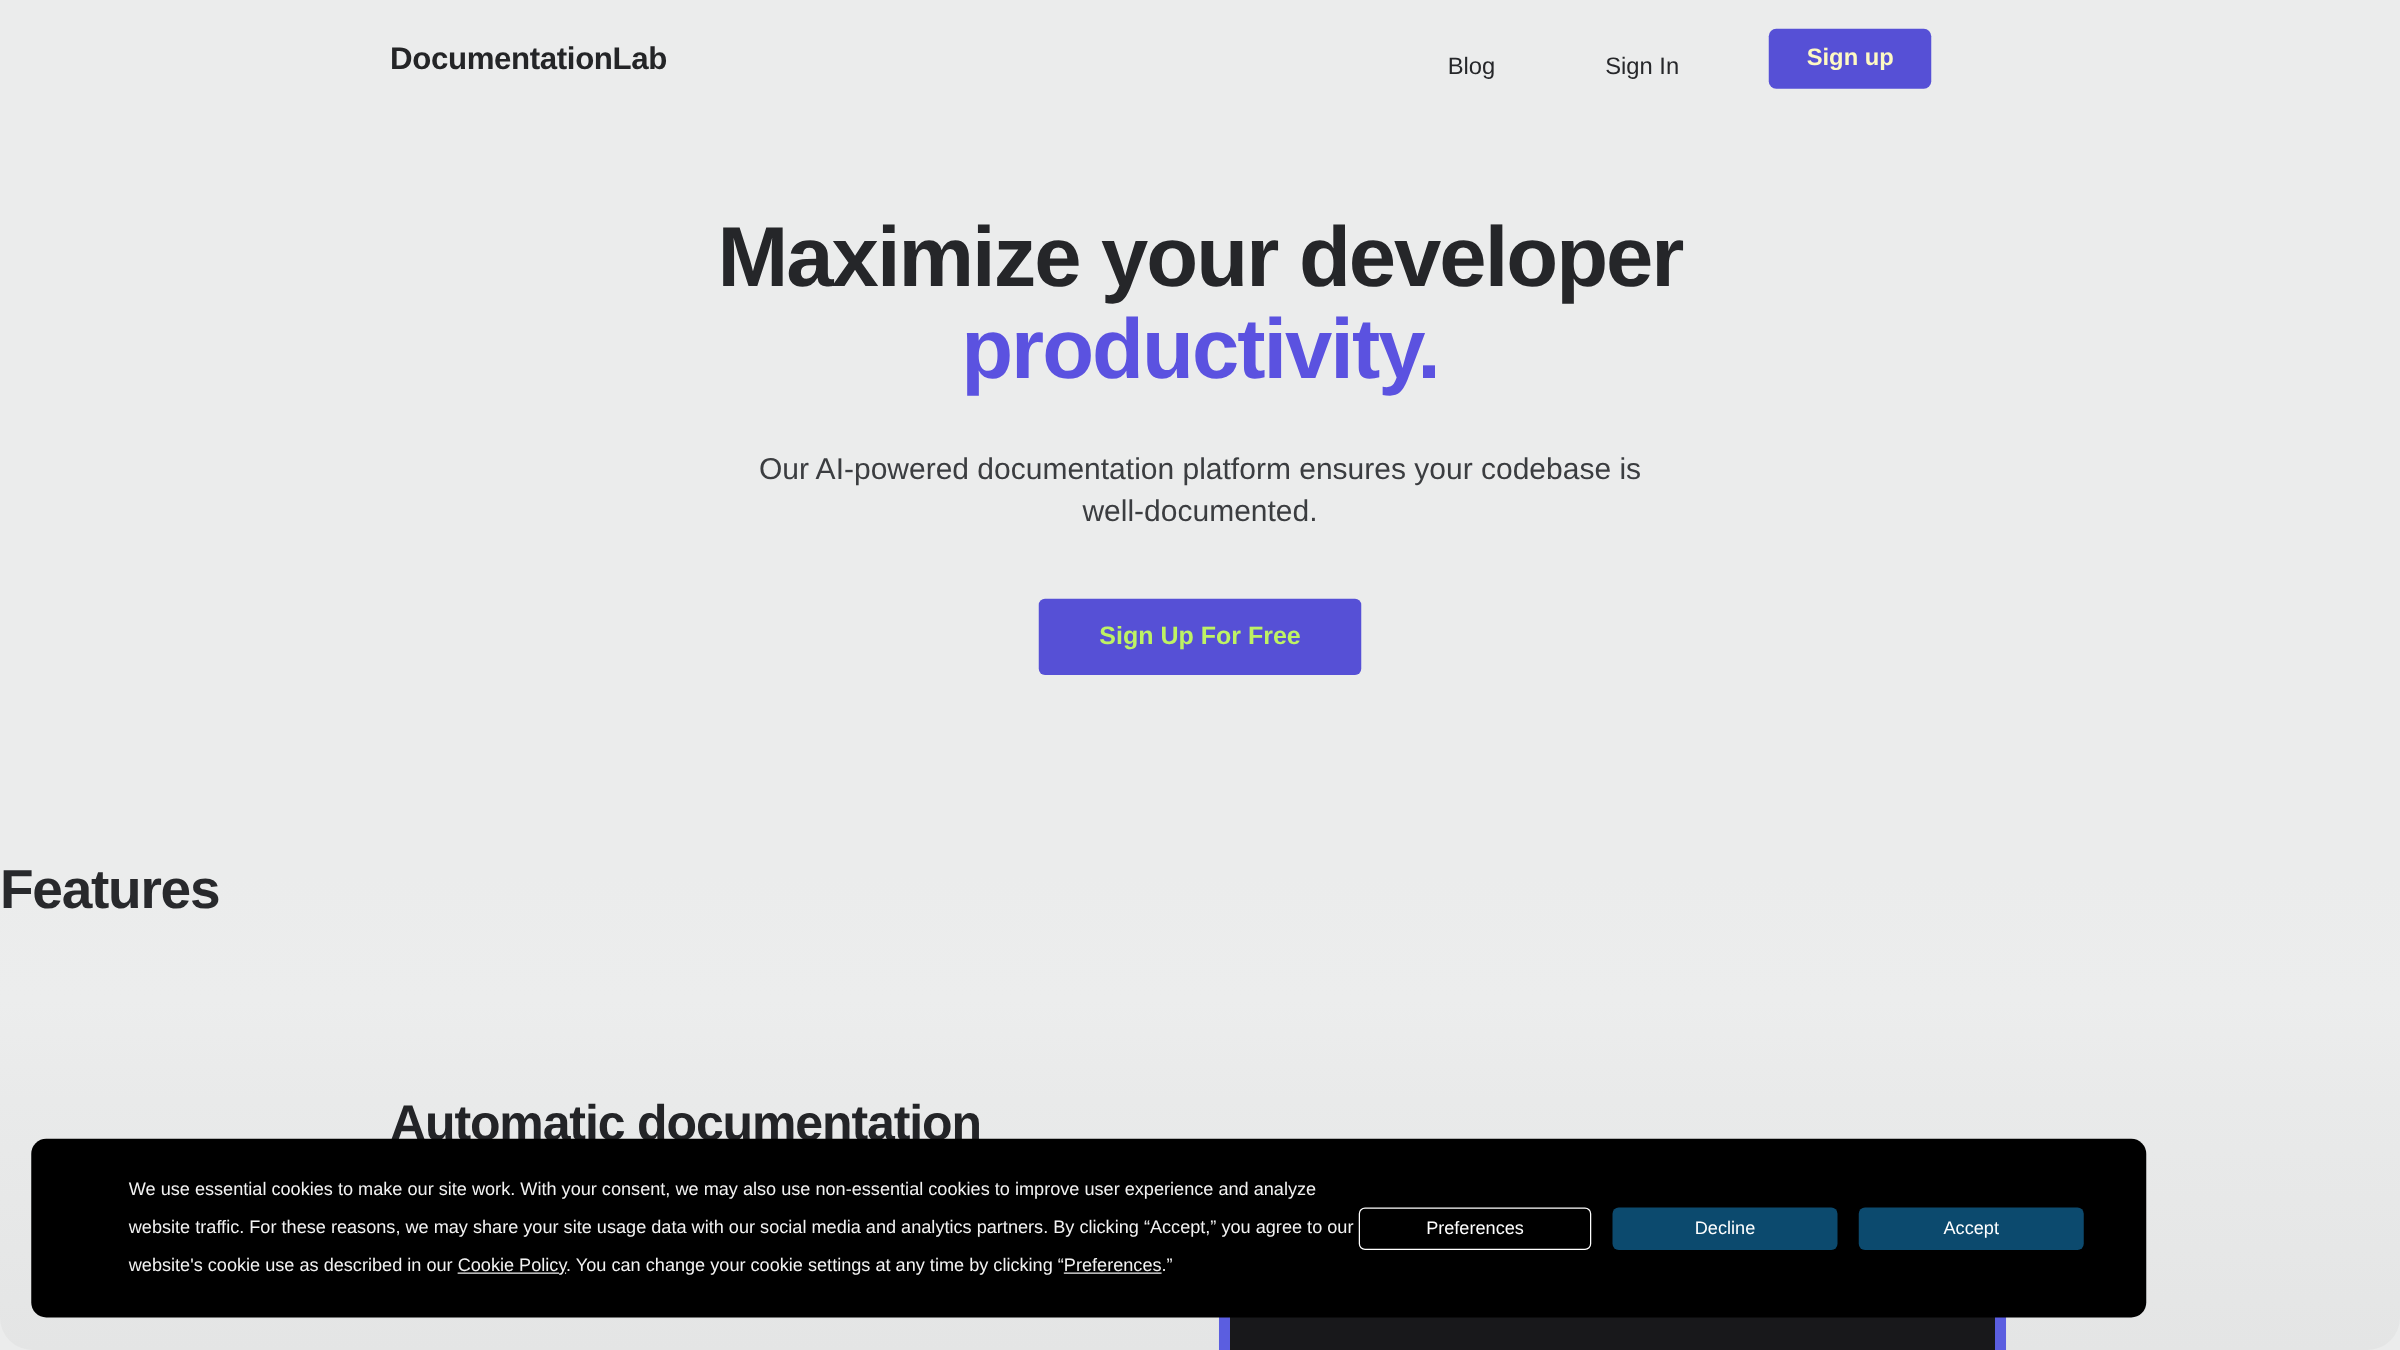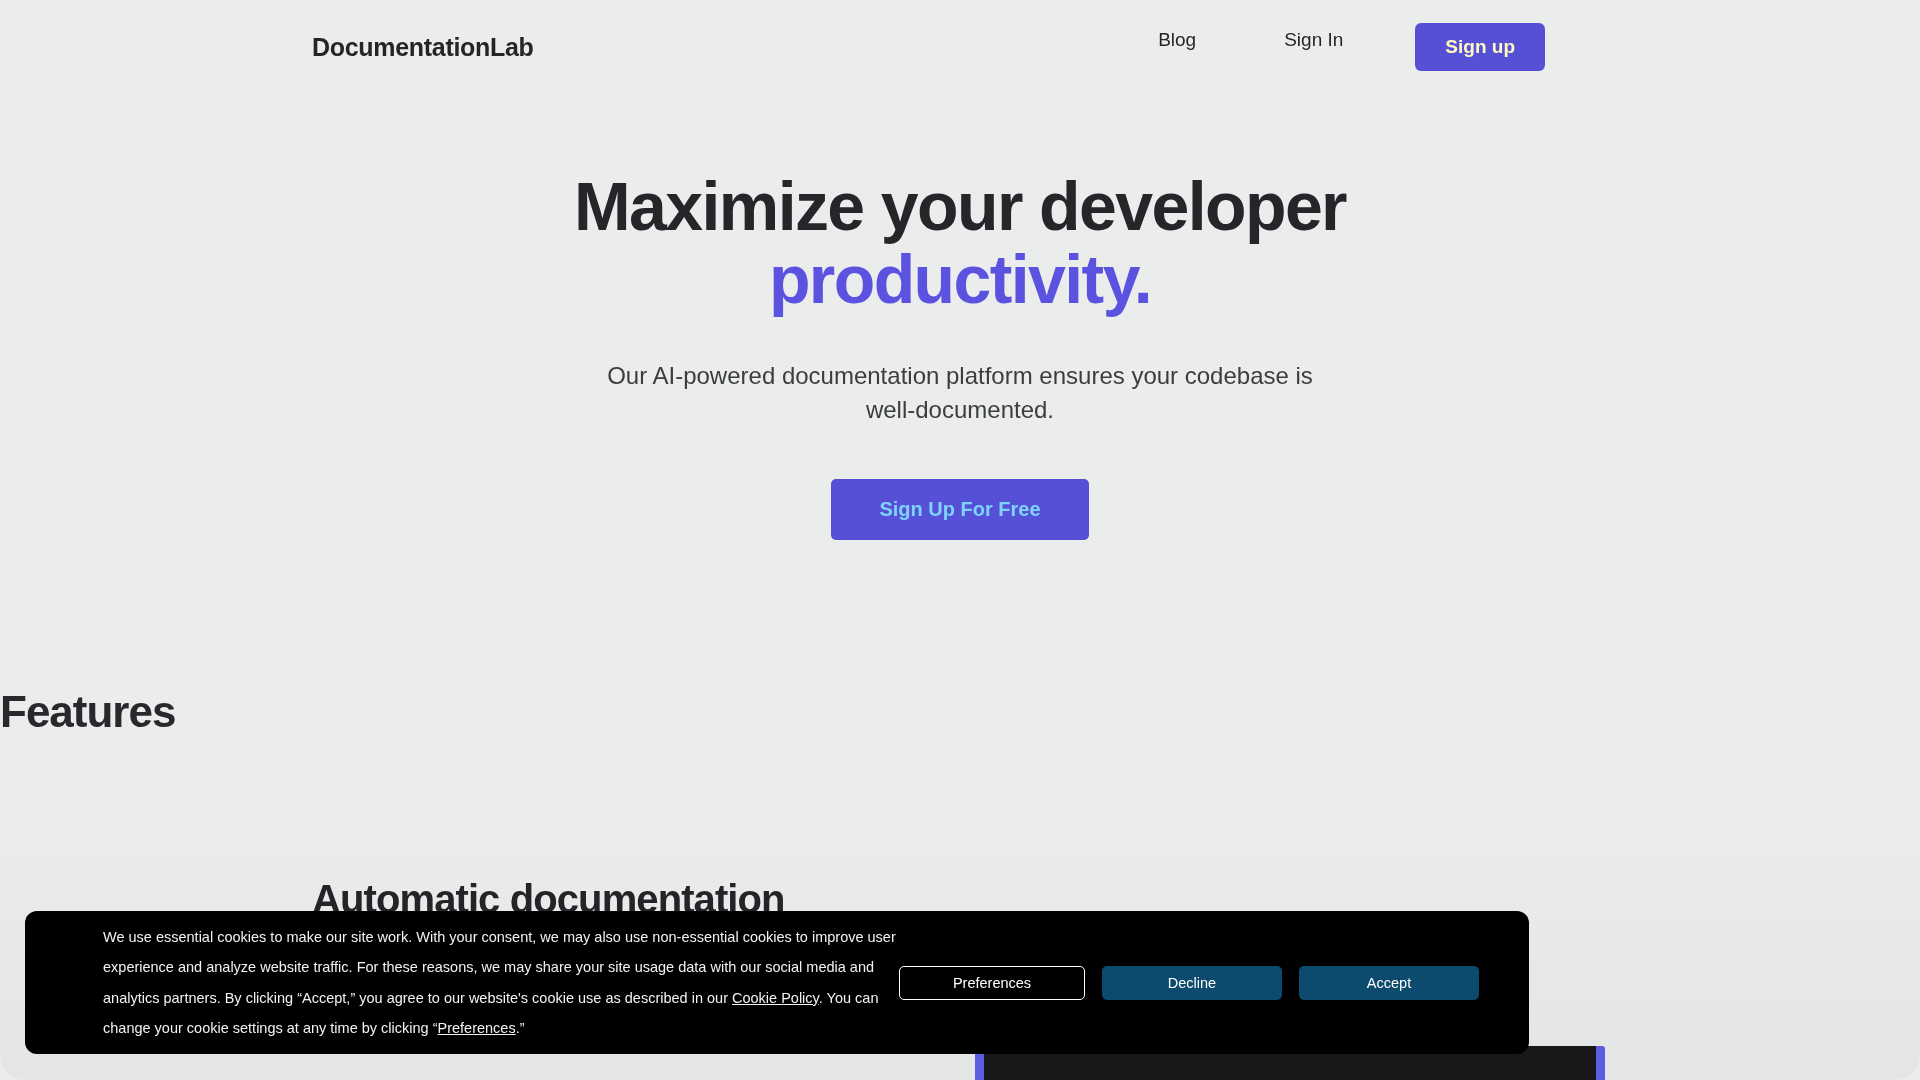--- a/index.html
+++ b/index.html
@@ -46,21 +46,21 @@
     font-size: 25px;
     font-weight: 700;
     color: #242527;
     letter-spacing: -0.3px;
     white-space: nowrap;
   }
 
   .nav {
     margin-left: auto;
     display: flex;
-    align-items: flex-start;
+    align-items: flex-end;
     gap: 0px;
     padding-right: 295px;
   }
 
   .nav-link {
     font-size: 19px;
     color: #26272a;
     text-decoration: none;
     padding: 6px 10px;
     white-space: nowrap;
@@ -107,21 +107,21 @@
     line-height: 1.42;
     color: #3b3d40;
     max-width: 740px;
     margin-left: auto;
     margin-right: auto;
   }
 
   .btn-hero {
     margin-top: 52px;
     background: #5650d6;
-    color: #7dd3fc;
+    color: #bef264;
     font-size: 20px;
     font-weight: 700;
     border: none;
     border-radius: 5px;
     padding: 19px 48px;
     cursor: pointer;
     font-family: inherit;
   }
 
   
@@ -179,21 +179,21 @@
     border-left: 9px solid #5b5ee0;
     border-right: 9px solid #5b5ee0;
     border-radius: 3px;
   }
 
   
   .cookie-banner {
     position: absolute;
     left: 25px;
     top: 911px;
-    width: 1504px;
+    width: 1692px;
     height: 143px;
     background: #000000;
     border-radius: 12px;
     display: flex;
     align-items: center;
     padding: 0 34px 0 78px;
     z-index: 50;
   }
 
   .cookie-text {

